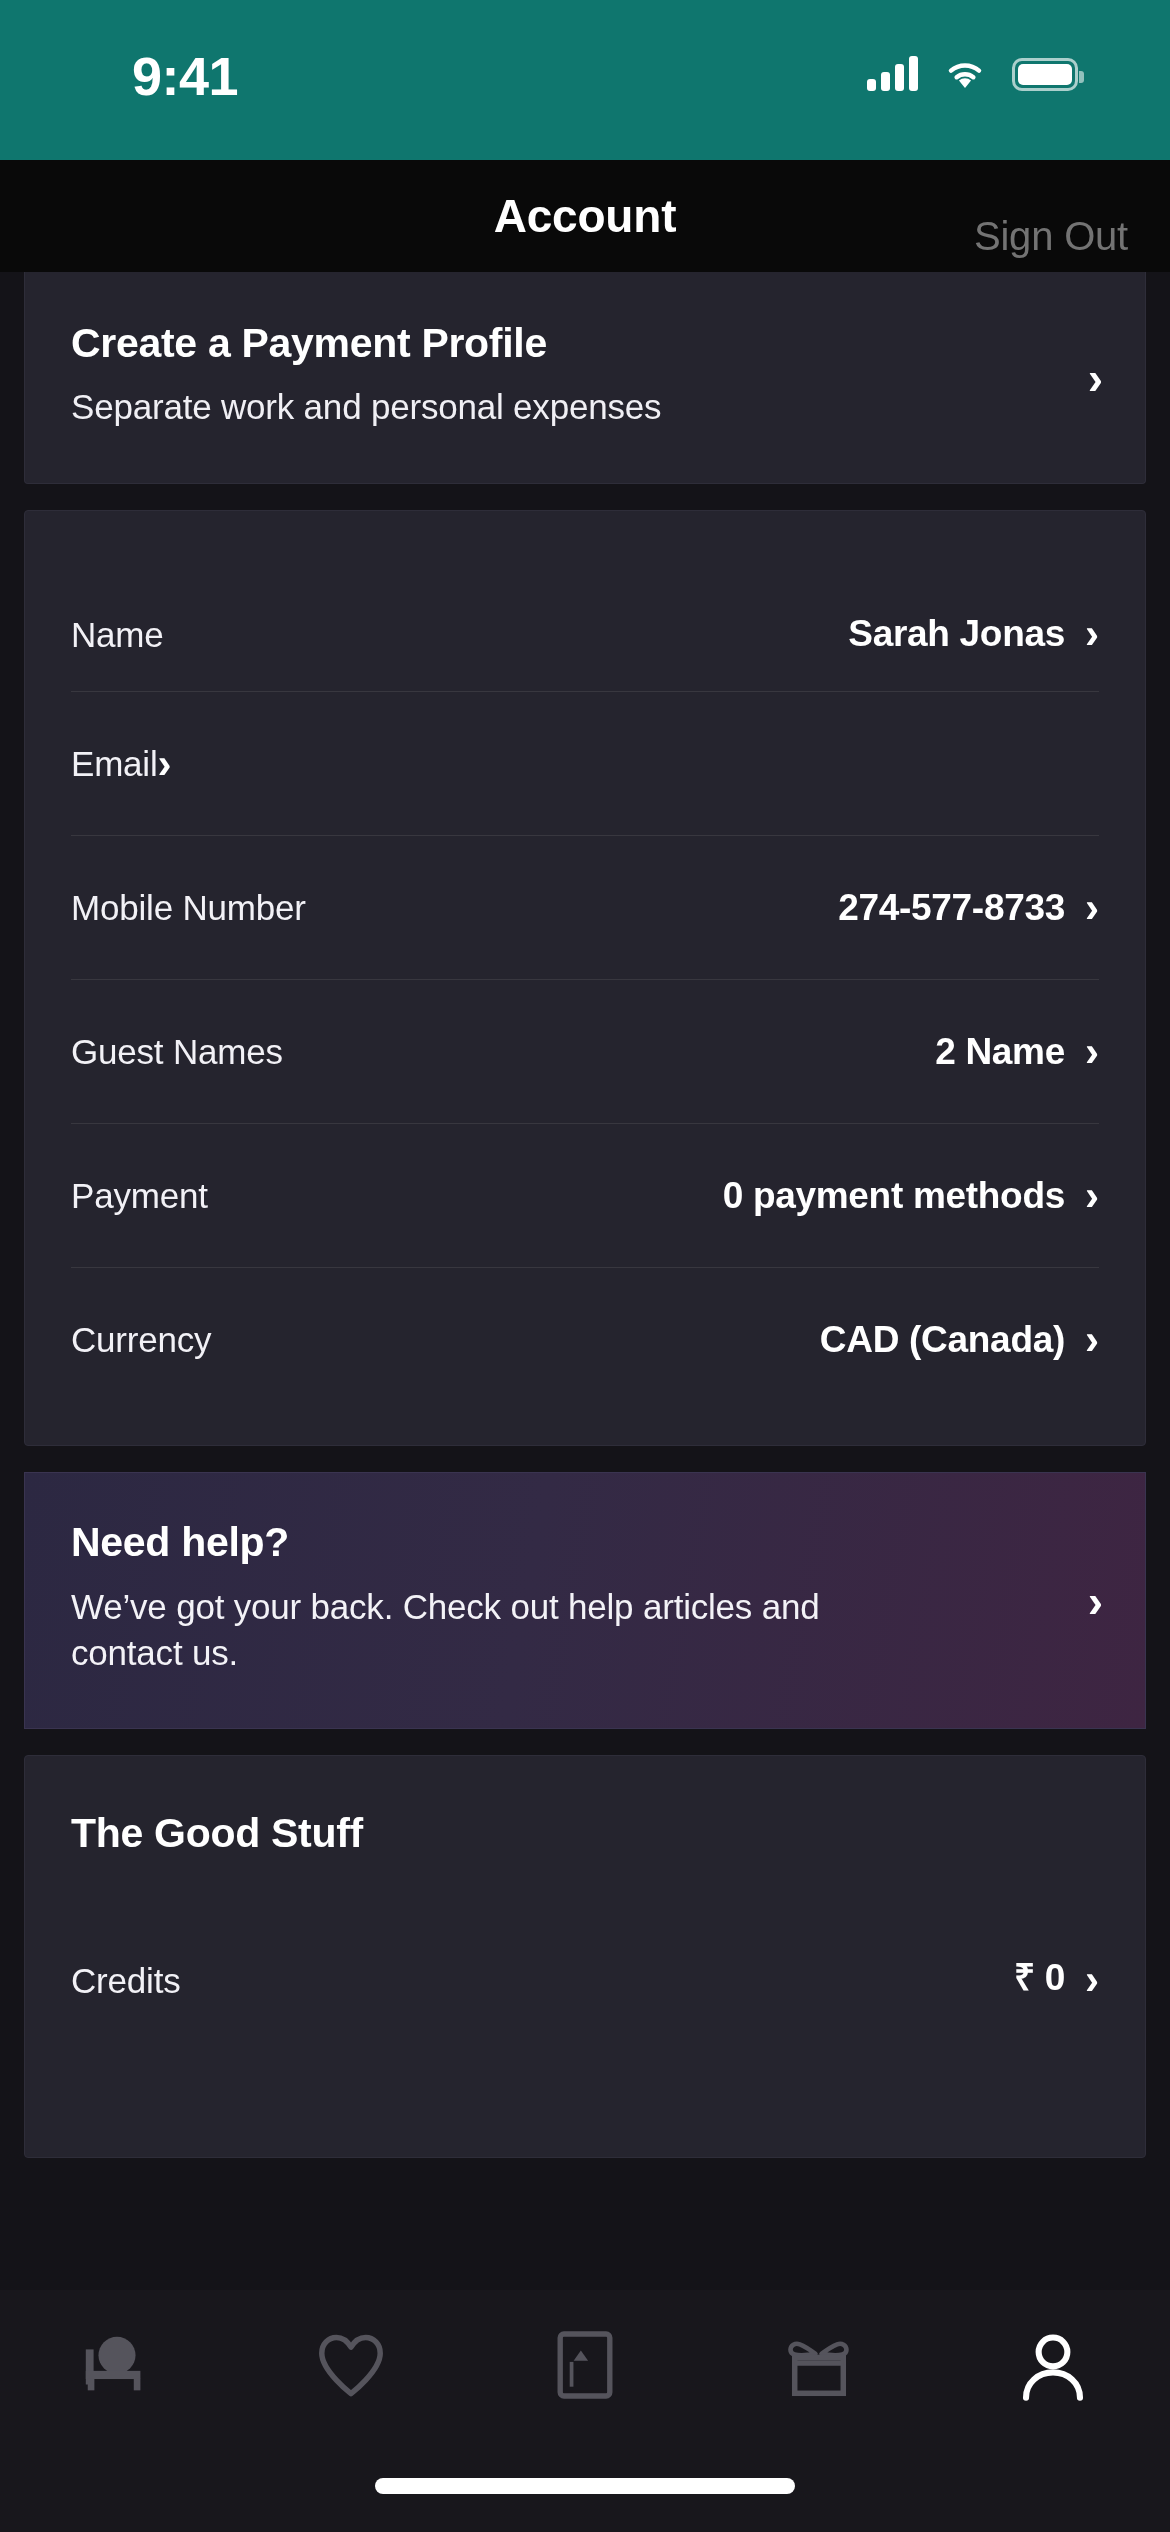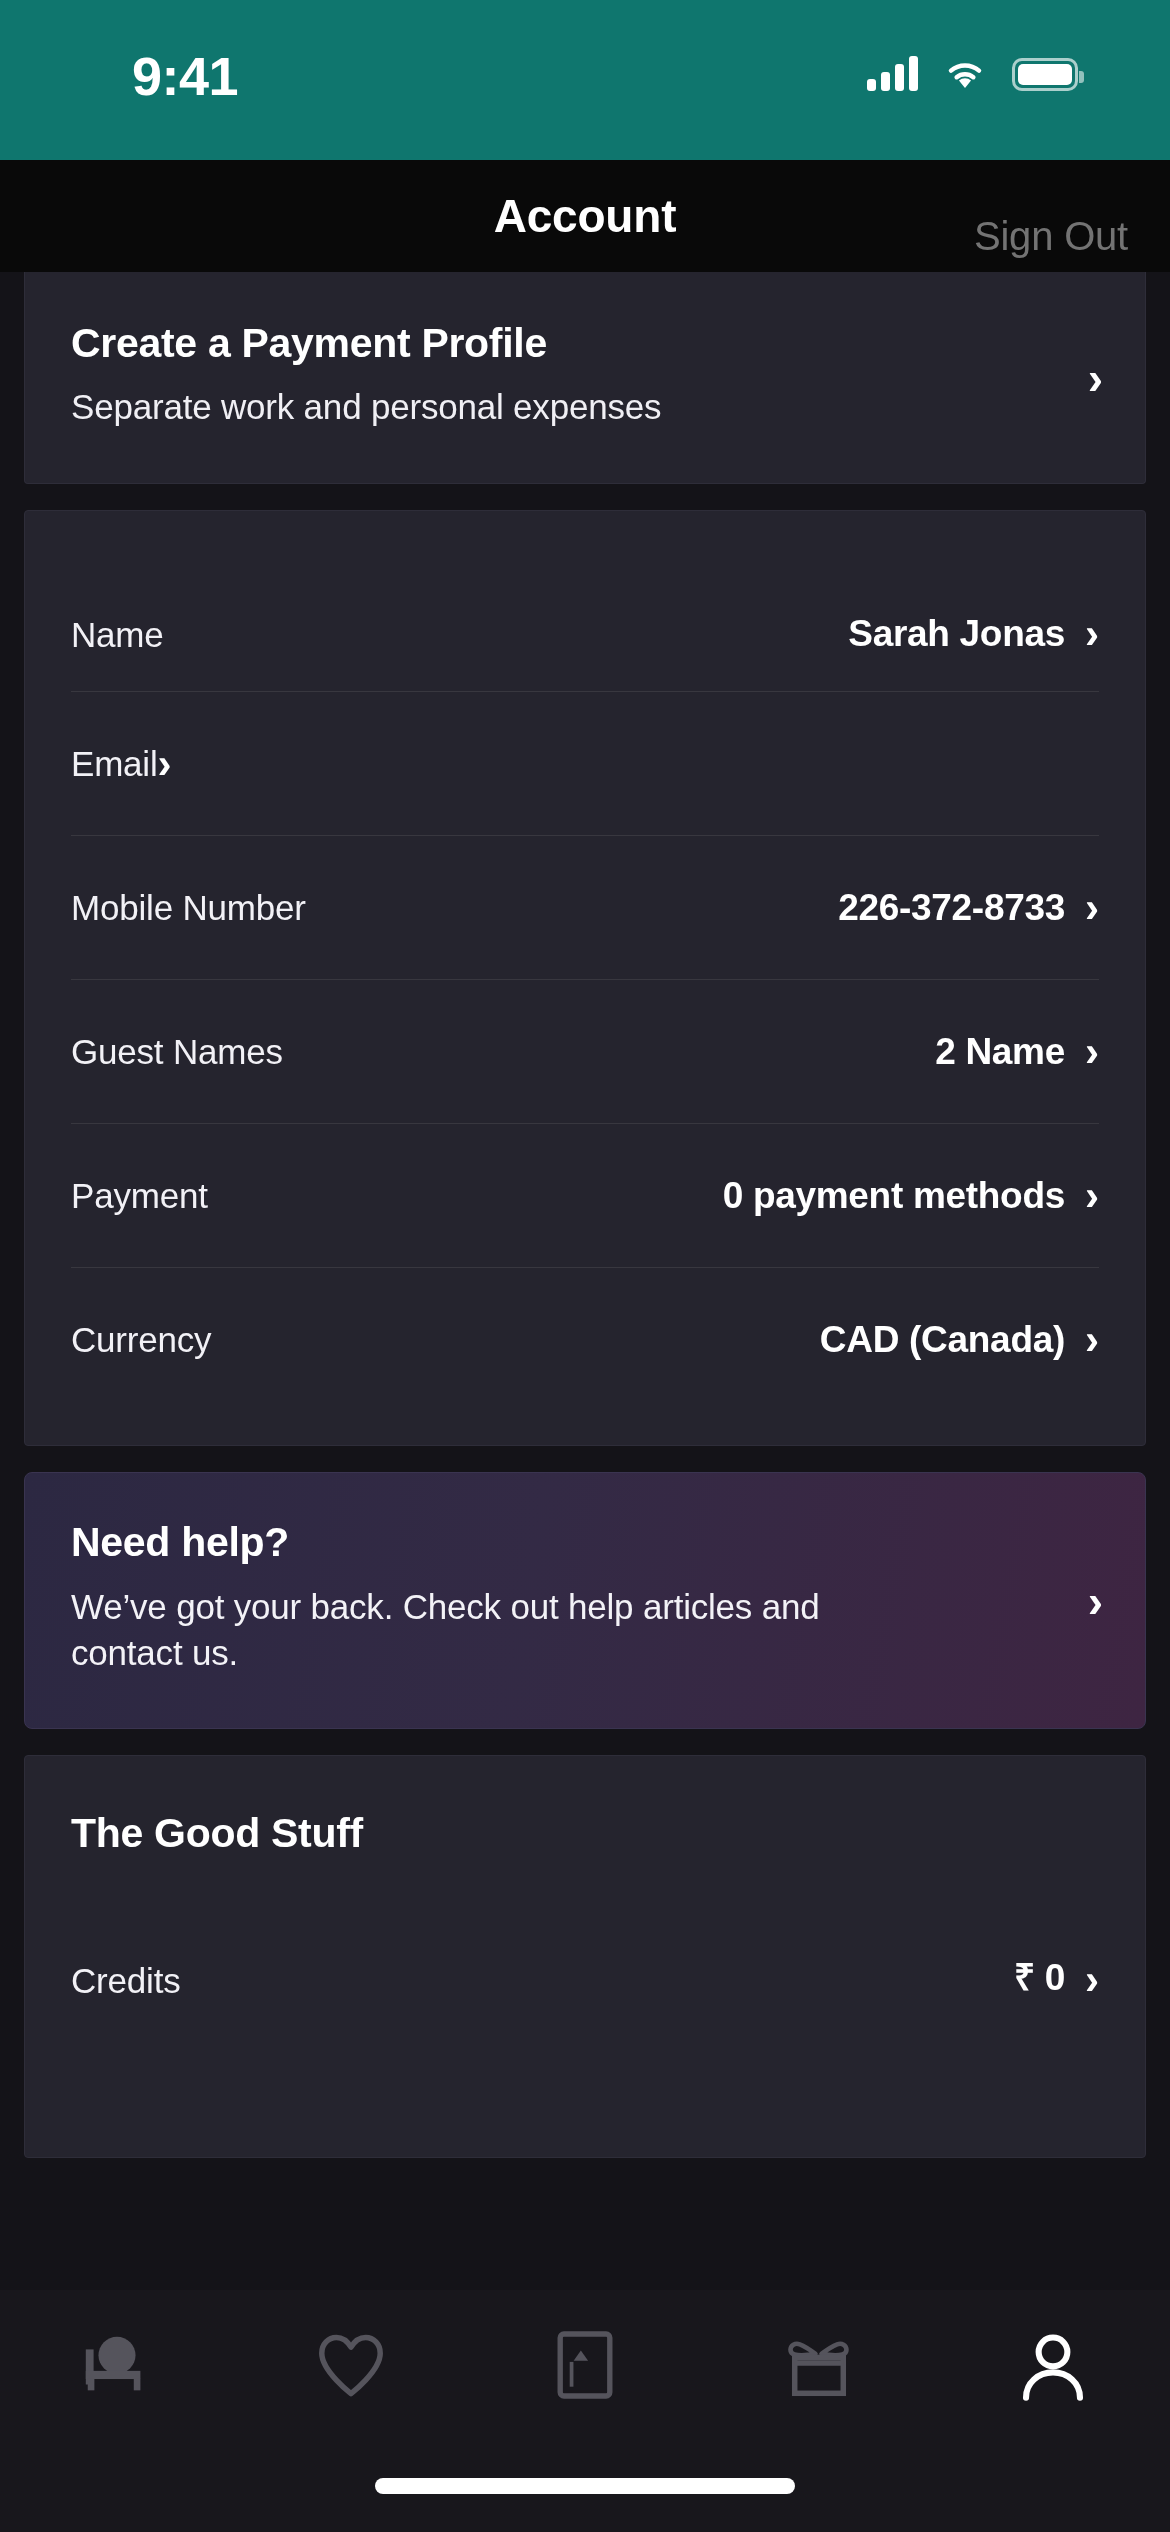--- a/index.html
+++ b/index.html
@@ -148,21 +148,21 @@
   .row-chev {
     font-size:42px; font-weight:700; color:#ffffff;
     line-height:1;
     flex:0 0 auto;
   }
 
   
   .help {
     background:linear-gradient(100deg,#2c2842 0%,#332a45 45%,#3e2542 100%);
     border:1px solid #3a3450;
-    border-radius:8px;
+    border-radius:0;
     margin-bottom:26px;
     padding:46px 46px 52px 46px;
     position:relative;
   }
   .help-title {
     font-size:41px; font-weight:700; color:#fff;
     letter-spacing:-0.3px;
     margin-bottom:18px;
   }
   .help-body {
@@ -246,21 +246,21 @@
           <span class="row-chev">›</span>
         </div>
 
         <div class="row">
           <span class="row-label">Email</span>
           <span class="row-chev">›</span>
         </div>
 
         <div class="row">
           <span class="row-label">Mobile Number</span>
-          <span class="row-value">226-372-8733</span>
+          <span class="row-value">274-577-8733</span>
           <span class="row-chev">›</span>
         </div>
 
         <div class="row">
           <span class="row-label">Guest Names</span>
           <span class="row-value">2 Name</span>
           <span class="row-chev">›</span>
         </div>
 
         <div class="row">

